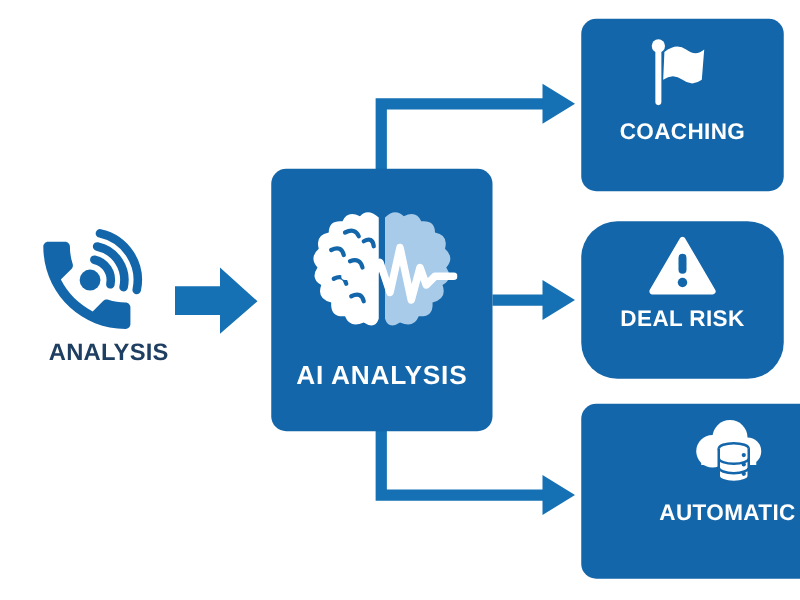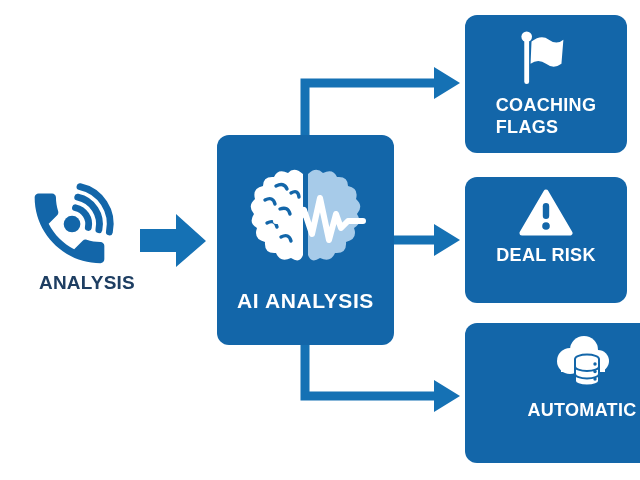--- a/index.html
+++ b/index.html
@@ -74,25 +74,24 @@
   </div>
 
   <div class="abs node-box" style="left:465px;top:15px;width:162px;height:138px;">
     <svg style="margin-top:16px;" width="56" height="56" viewBox="0 0 56 58">
       <circle cx="8" cy="6" r="5.5" fill="#ffffff"></circle>
       <rect x="5.5" y="9" width="5" height="46" rx="2.5" fill="#ffffff"></rect>
       <path fill="#ffffff" d="M13 11 Q23 3 31 9 Q39 15 46 9 L44 34 Q36 40 28 34 Q20 28 12 34 Z"></path>
     </svg>
     <div class="box-label" style="margin-top:7px;">
       <div>COACHING</div>
-      <div>FLAGS</div>
     </div>
   </div>
 
-  <div class="abs node-box" style="left:465px;top:177px;width:162px;height:126px;">
+  <div class="abs node-box" style="left:465px;top:177px;width:162px;height:126px;border-radius:29px;">
     <svg style="margin-top:12px;" width="54" height="48" viewBox="0 0 54 48">
       <path d="M27 3 L51 44 H3 Z" fill="#ffffff" stroke="#ffffff" stroke-width="5" stroke-linejoin="round"></path>
       <rect x="23.8" y="14" width="6.4" height="16" rx="3.2" fill="#1366a9"></rect>
       <circle cx="27" cy="37" r="3.8" fill="#1366a9"></circle>
     </svg>
     <div class="box-label" style="margin-top:7px;">
       <div>DEAL RISK</div>
     </div>
   </div>
 

